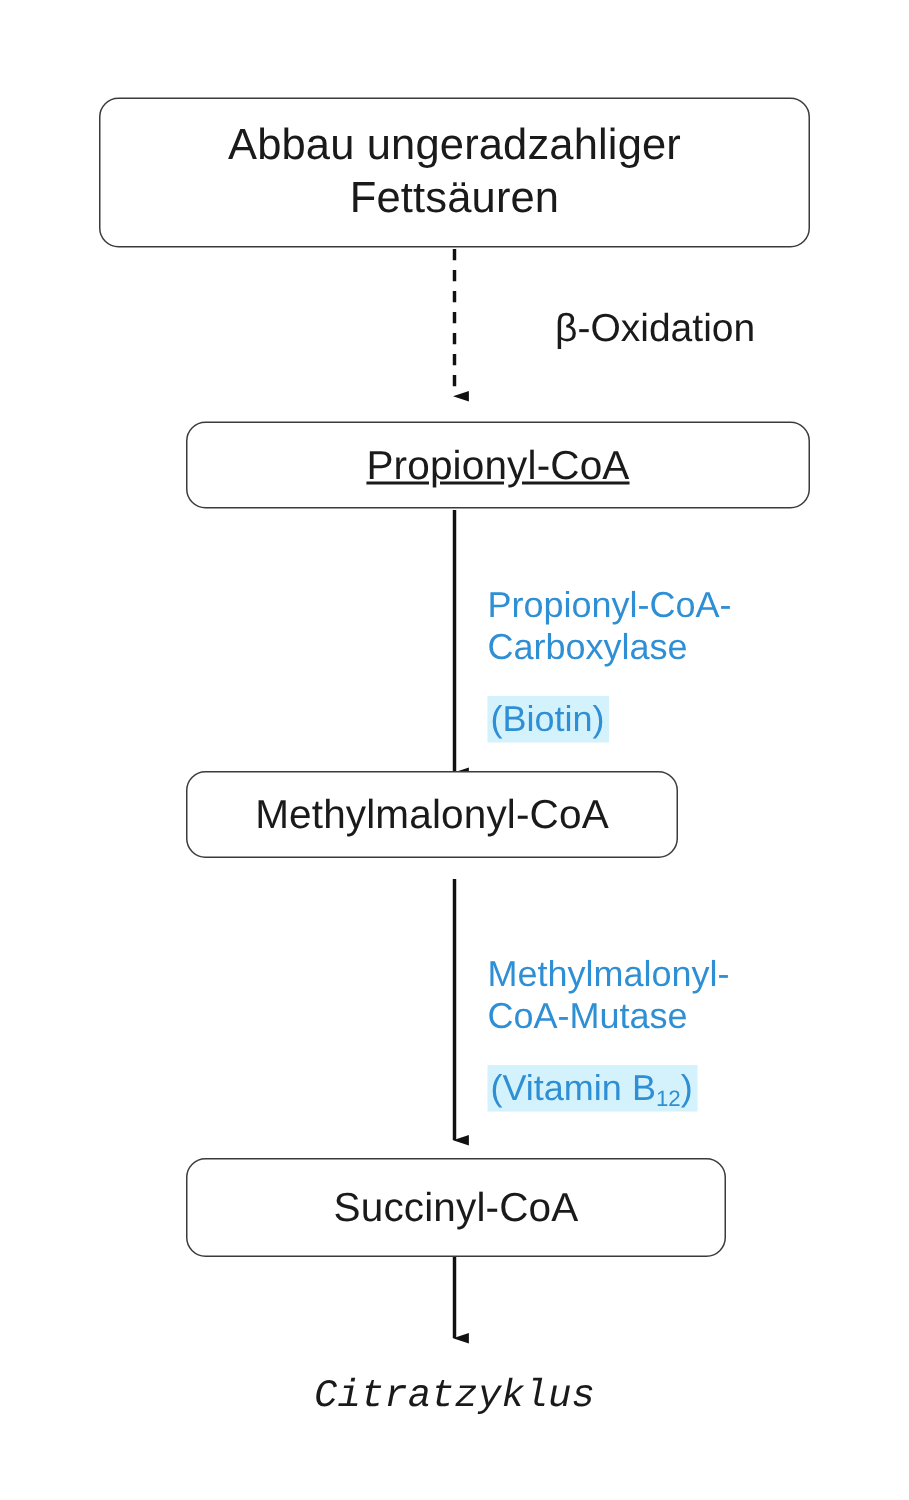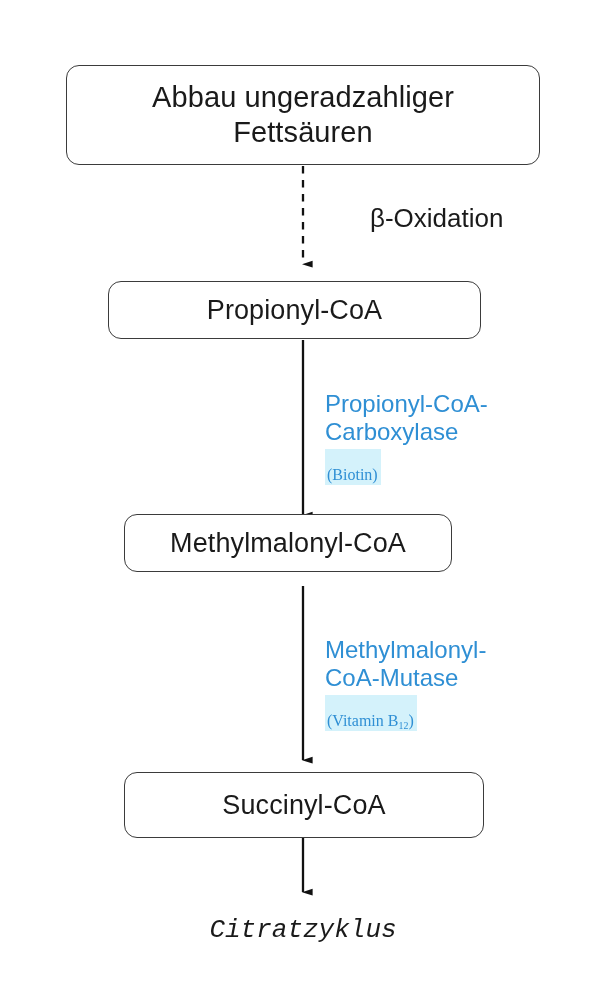--- a/index.html
+++ b/index.html
@@ -46,24 +46,25 @@
     top: 65px;
     width: 474px;
     height: 100px;
   }
   #box-substrate .node-label {
     font-size: 29px;
     white-space: pre-line;
   }
 
   #box-propionyl {
-    left: 108px;
+    left: 124px;
     top: 281px;
-    width: 373px;
+    width: 416px;
     height: 58px;
+    text-decoration: underline;
   }
   #box-methylmalonyl {
     left: 124px;
     top: 514px;
     width: 328px;
     height: 58px;
   }
   #box-succinyl {
     left: 124px;
     top: 772px;
@@ -109,28 +110,27 @@
     font-size: 24px;
     color: #2f8fd4;
     line-height: 1.17;
     white-space: pre-line;
     margin-top: 19px;
   }
   .cofactor-wrap {
     margin-top: 17px;
   }
   .cofactor {
-    font-size: 16px;
+    font-size: 24px;
     color: #2f8fd4;
     background: #d4f2fb;
     line-height: 1.45;
-    padding: 17px 3px 2px 2px;
+    padding: 2px 3px 2px 2px;
     display: inline;
     box-decoration-break: clone;
-    font-family: Liberation Serif, serif;
     -webkit-box-decoration-break: clone;
   }
   .cofactor sub {
     font-size: 0.62em;
     vertical-align: baseline;
     position: relative;
     bottom: -0.28em;
   }
 
   #enzyme-1 {

